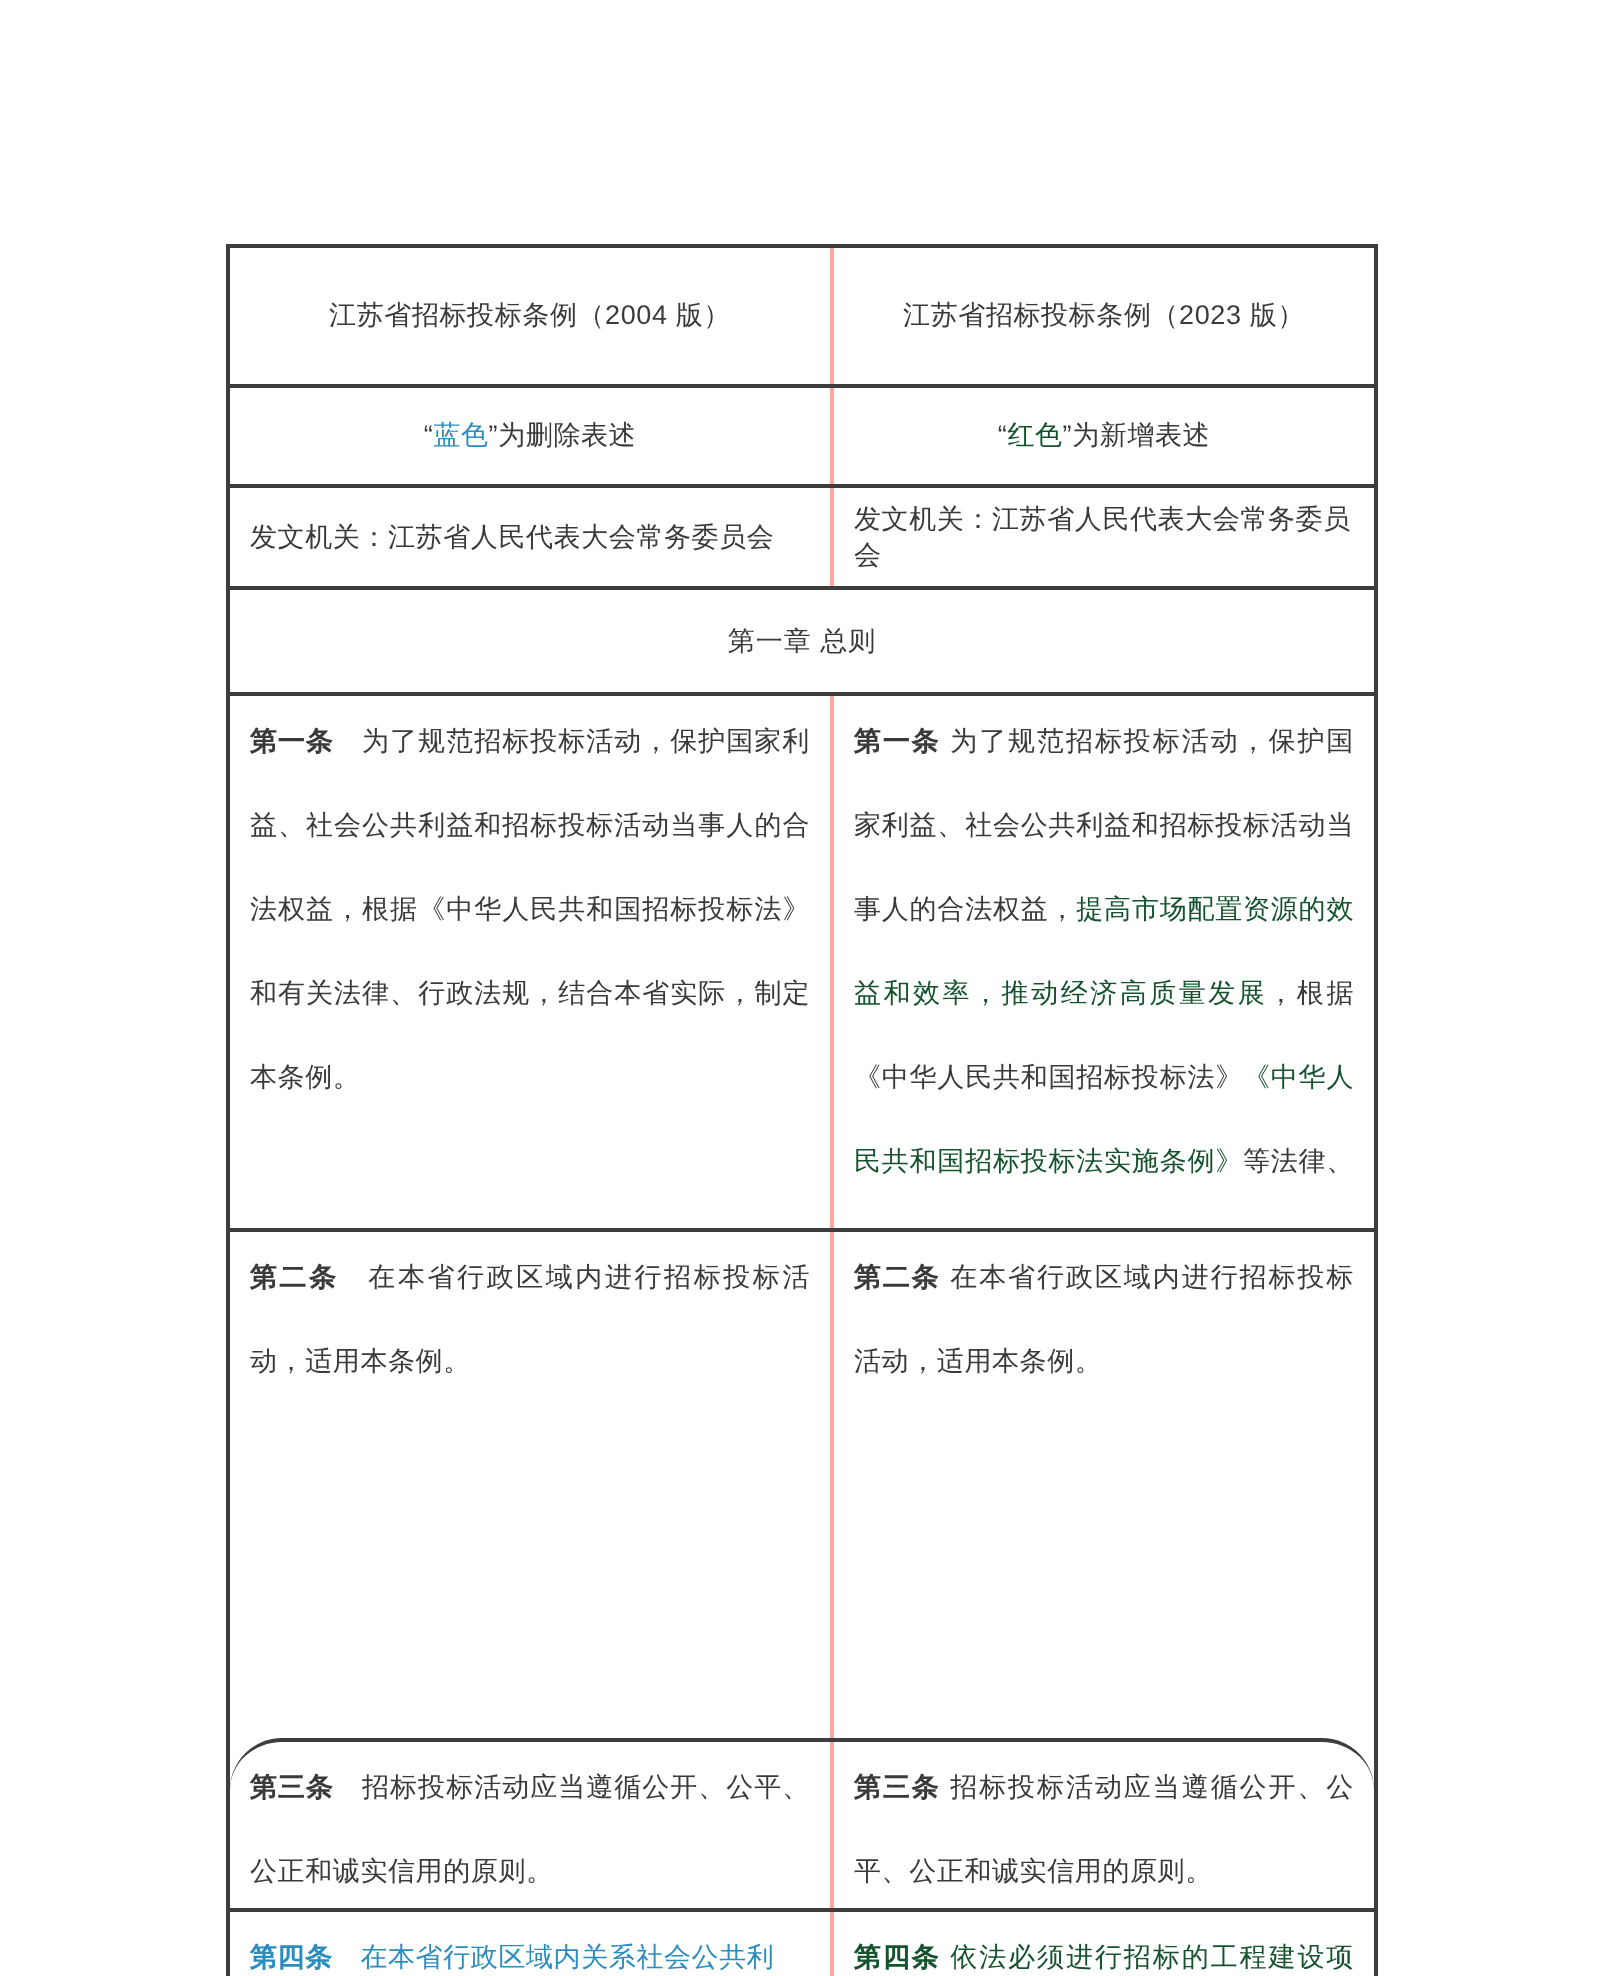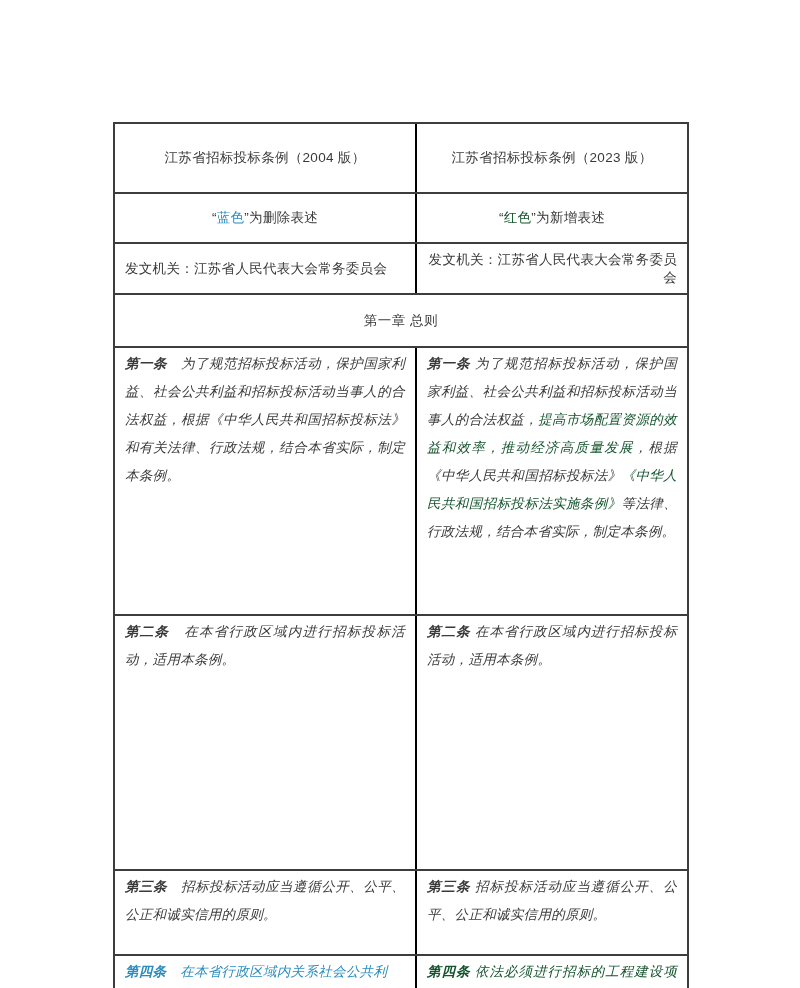--- a/index.html
+++ b/index.html
@@ -30,46 +30,45 @@
     overflow: hidden;
   }
   .row:first-child { border-top: none; }
   .cell {
     box-sizing: border-box;
     overflow: hidden;
     font-size: 13.5px;
     letter-spacing: 0.3px;
   }
   .cell.left  { width: 300px; }
-  .cell.right { flex: 1; border-left: 2px solid #000000; }
+  .cell.right { flex: 1; border-left: 2px solid #fca5a5; }
   .center {
     display: flex;
     align-items: center;
     justify-content: center;
     text-align: center;
   }
   .vcenter {
     display: flex;
     align-items: center;
     padding: 0 10px;
   }
   .r-title   { height: 68px; }
   .r-legend  { height: 48px; }
-  .r-issuer  { height: 49px; text-align: right; }
+  .r-issuer  { height: 49px; }
   .r-chapter { height: 51px; align-items: center; justify-content: center; }
   .r-art1 { height: 266px; }
   .r-art2 { height: 253px; }
-  .r-art3 { height: 83px; }
+  .r-art3 { height: 83px; border-radius: 26px; }
   .r-art4 { height: 60px; }
   .article-cell { padding: 2px 10px 0 10px; }
   .article-cell p {
     margin: 0;
-    line-height: 28px;
+    line-height: 42px;
     text-align: justify;
-    font-style: italic;
   }
   .legend-cell p { margin: 16px; }
   .blue { color: #2b8cbe; }
   .red  { color: #14532d; }
   .bold { font-weight: bold; }
   .chapter-title { font-size: 13.5px; letter-spacing: 0.5px; }
 </style>
 </head>
 <body>
 

